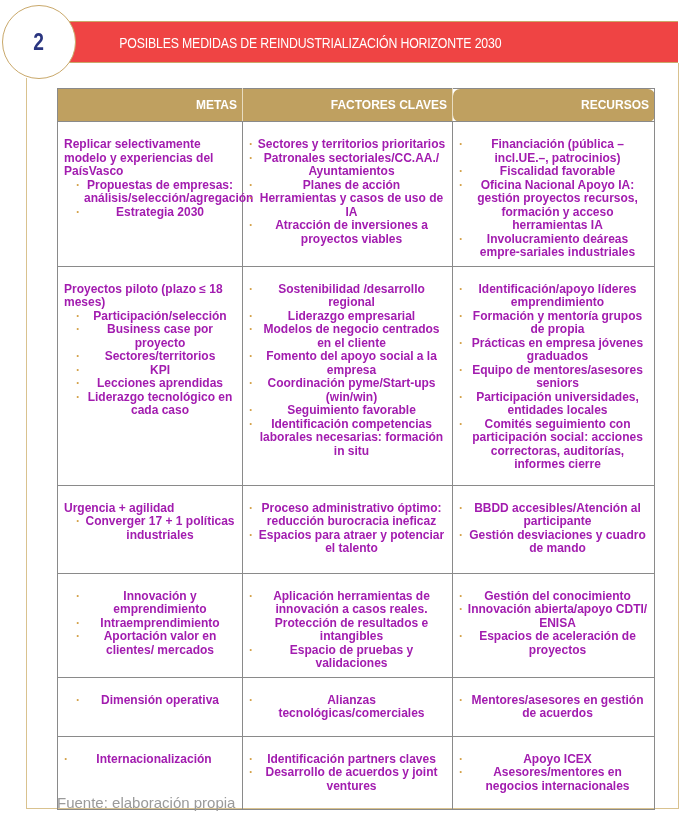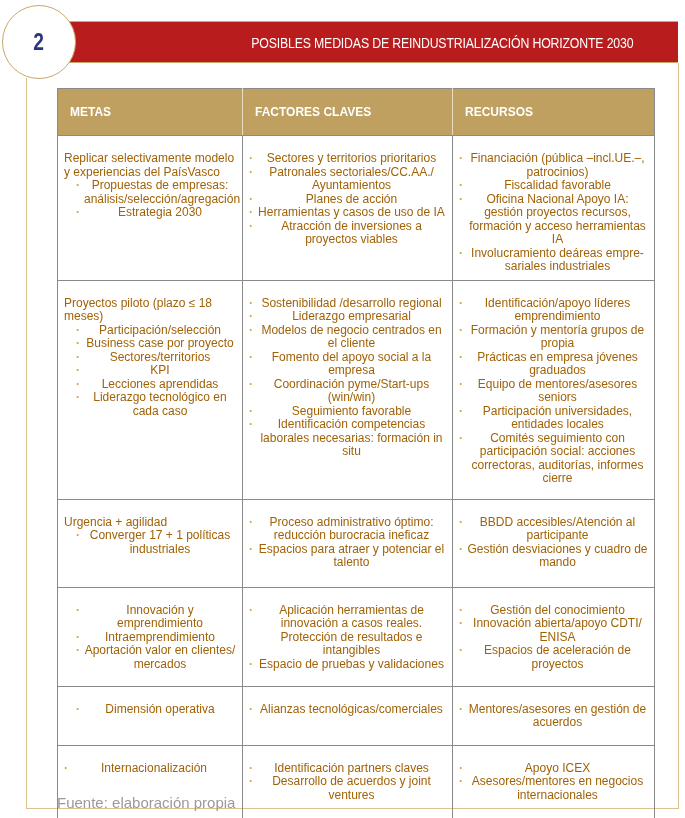--- a/index.html
+++ b/index.html
@@ -1,35 +1,35 @@
 <!DOCTYPE html>
 <html><head>
 <meta charset="utf-8">
 <style>
   html, body { margin: 0; padding: 0; background: #ffffff; }
   body { width: 685px; height: 818px; position: relative; overflow: hidden;
          font-family: "Liberation Sans", "DejaVu Sans", sans-serif; color: #222; }
   .frame-left { position: absolute; left: 26px; top: 78px; width: 1px; height: 730px; background: #d9c28f; }
   .frame-bottom { position: absolute; left: 26px; top: 808px; width: 653px; height: 1px; background: #d9c28f; }
   .frame-right { position: absolute; left: 678px; top: 63px; width: 1px; height: 746px; background: #d9c28f; }
-  .banner { position: absolute; left: 50px; top: 21px; width: 628px; height: 42px; background: #b91c1c;
+  .banner { position: absolute; left: 50px; top: 21px; width: 628px; height: 42px; background: #ef4444;
             border-top: 1px solid #c9a86a; border-bottom: 1px solid #c9a86a; box-sizing: border-box;
-            display: flex; align-items: center; justify-content: flex-end; }
+            display: flex; align-items: center; justify-content: flex-start; }
   .banner-title { color: #ffffff; font-family: "Liberation Sans Narrow", "Liberation Sans", sans-serif;
                   font-size: 15px; letter-spacing: -0.2px; transform: scaleX(0.82); white-space: nowrap; padding-left: 30px; }
   .badge { position: absolute; left: 2px; top: 5px; width: 72px; height: 72px; border-radius: 50%;
            border: 1px solid #c9a86a; background: #ffffff; display: flex; align-items: center; justify-content: center; z-index: 2; }
   .badge-num { color: #2a3580; font-size: 24px; font-weight: bold; transform: scaleX(0.8); }
   table.measures { position: absolute; left: 57px; top: 88px; width: 597px; border-collapse: collapse; table-layout: fixed; }
   table.measures th { background: #bfa060; color: #ffffff; font-weight: bold; font-size: 12px; height: 22px;
-                      border: 1px solid #8a8a8a; border-color: #8a8a8a #e8dcc0; text-align: left; padding: 12px; }
+                      border: 1px solid #8a8a8a; border-color: #8a8a8a #e8dcc0; text-align: right; padding: 5px; }
   table.measures th:first-child { border-left-color: #8a8a8a; }
-  table.measures th:last-child { border-right-color: #8a8a8a; }
+  table.measures th:last-child { border-right-color: #8a8a8a; border-radius: 7px; }
   table.measures td { border: 1px solid #8a8a8a; vertical-align: top; font-size: 12px; line-height: 13.5px;
-                      padding: 16px 6px 6px 6px; color: #a16207; }
+                      padding: 16px 6px 6px 6px; color: #a21caf; font-weight: bold; }
   .lead { display: block; }
   ul.bl { list-style: none; margin: 0; padding: 0; }
   ul.bl li { position: relative; padding-left: 8px; text-align: center; }
   ul.bl li::before { content: "\00B7"; position: absolute; left: 0; top: 0; color: #d4a24a; font-weight: bold; }
   ul.bl.indent li { margin-left: 12px; }
   .footer { position: absolute; left: 57px; top: 794px; font-size: 15px; color: #9a9a9a; }
 </style>
 </head>
 <body>
 

